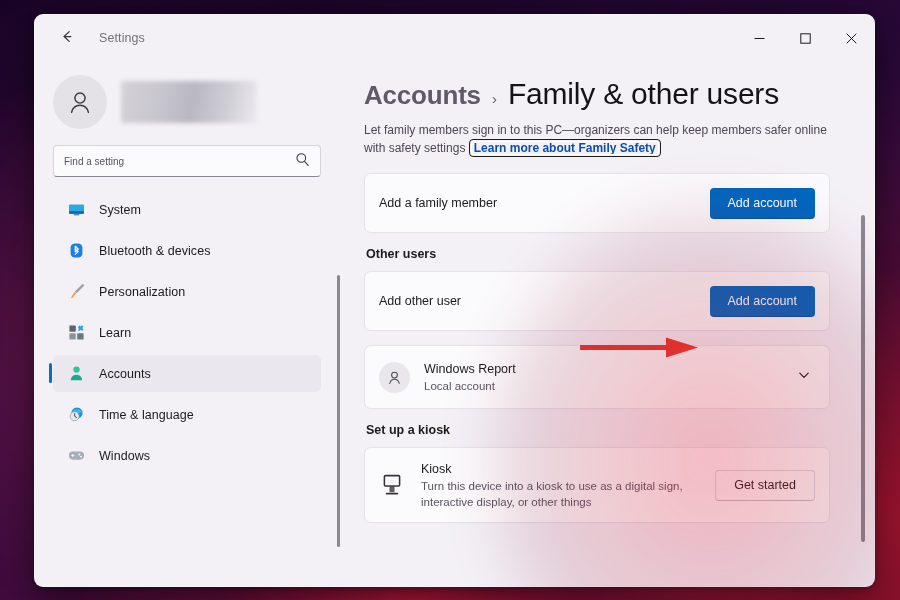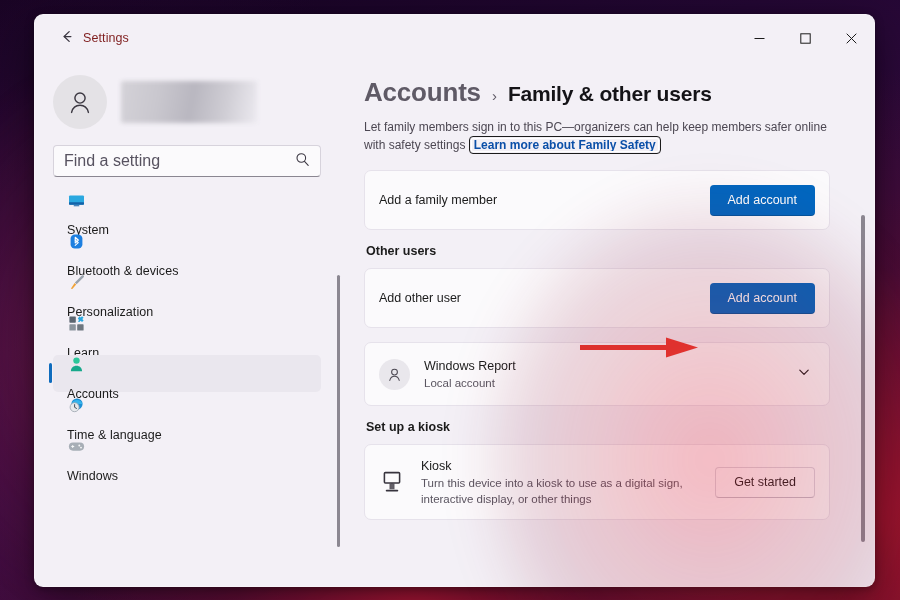--- a/index.html
+++ b/index.html
@@ -66,22 +66,23 @@
     position: relative;
   }
   .back-btn {
     width: 32px; height: 32px;
     margin-left: 16px;
     border-radius: 5px;
     display: flex; align-items: center; justify-content: center;
     cursor: pointer;
   }
   .app-title {
+    margin-left: 16px;
     font-size: 12.5px;
-    color: #7f1d1d;
+    color: #737373;
     font-weight: 400;
     letter-spacing: 0.1px;
   }
   .caption-buttons {
     position: absolute;
     right: 0; top: 0;
     height: 46px;
     display: flex;
   }
   .cap-btn {
@@ -136,38 +137,37 @@
     display: flex;
     align-items: center;
     padding: 0 10px;
   }
   .search-wrap input {
     flex: 1;
     border: none;
     outline: none;
     background: transparent;
     font-family: "Liberation Sans", sans-serif;
-    font-size: 16px;
+    font-size: 10px;
     color: #b91c1c;
   }
   .search-wrap input::placeholder { color: #575260; }
 
   .nav-list { margin-top: 2px; }
   .nav-item {
     position: relative;
     height: 37px;
     display: flex;
-    align-items: flex-start;
+    align-items: center;
     gap: 14px;
     padding-left: 14px;
     border-radius: 5px;
     margin-bottom: 4px;
     width: 268px;
     cursor: pointer;
-    flex-direction: column;
   }
   .nav-item.selected { background: #eae7ee; }
   .nav-item.selected::before {
     content: "";
     position: absolute;
     left: -4px; top: 8px;
     width: 3px; height: 20px;
     border-radius: 2px;
     background: #0f6cbd;
   }
@@ -209,23 +209,23 @@
     font-size: 26px;
     color: #5f5a66;
     font-weight: 600;
     letter-spacing: -0.2px;
   }
   .crumb-sep {
     font-size: 15px;
     color: #5f5a66;
   }
   .crumb-current {
-    font-size: 21px;
+    font-size: 30px;
     color: #141317;
-    font-weight: 700;
+    font-weight: 400;
     letter-spacing: -0.2px;
   }
   .intro {
     font-size: 12px;
     color: #4c4752;
     line-height: 18px;
     max-width: 470px;
     margin-bottom: 16px;
   }
   .focus-link {

